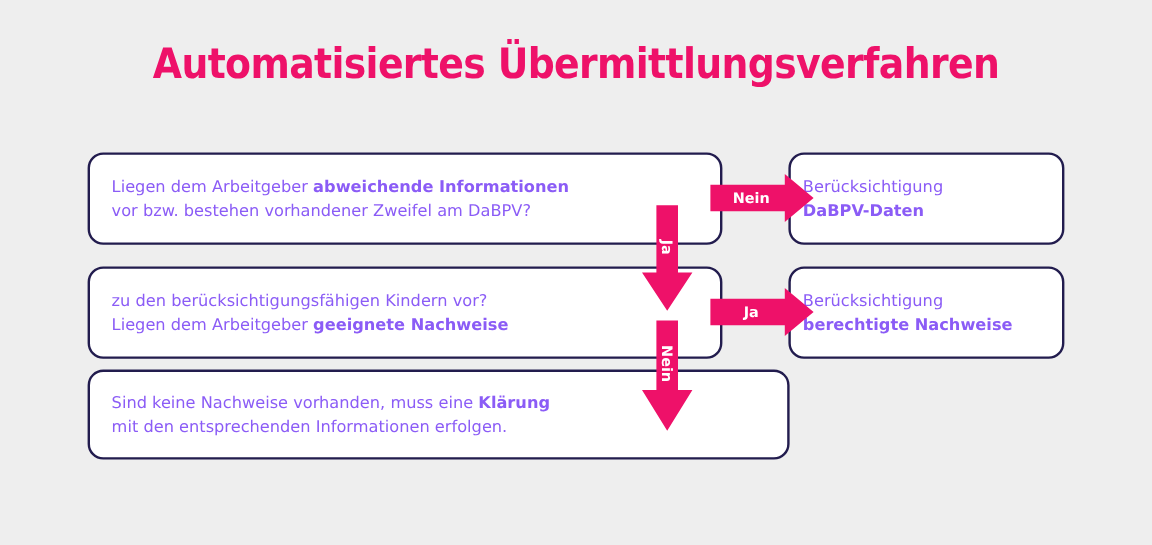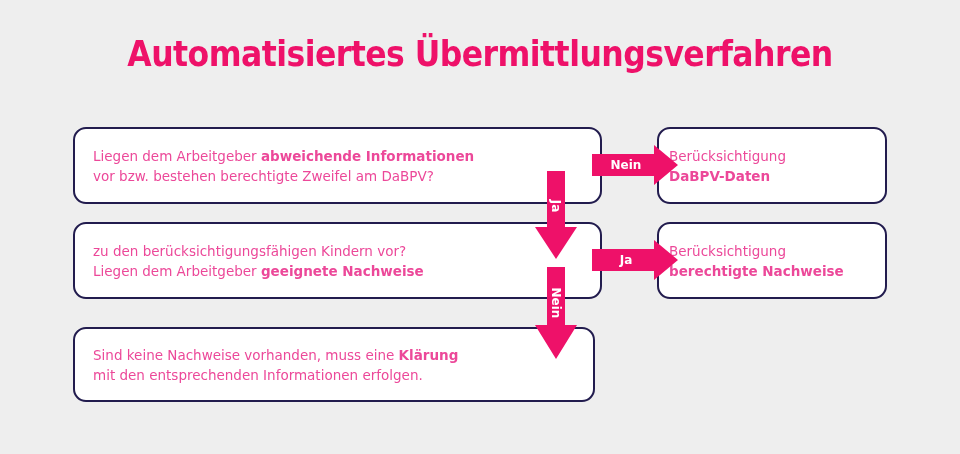--- a/index.html
+++ b/index.html
@@ -39,21 +39,21 @@
     line-height: 1.05;
   }
 
   
   .box {
     position: absolute;
     background: #ffffff;
     border: 2.5px solid #221c4e;
     border-radius: 13px;
     box-sizing: border-box;
-    color: #ec4899;
+    color: #8b5cf6;
     font-size: 13.5px;
     line-height: 20px;
     z-index: 2;
   }
   .box .inner {
     position: absolute;
     left: 0;
     right: 0;
     top: 50%;
     transform: translateY(-50%);
@@ -67,21 +67,21 @@
     text-align: left;
     padding-left: 10px;
     padding-right: 10px;
   }
   .line { display: block; white-space: nowrap; }
   .b { font-weight: bold; }
 
   
   #box-q1 { left: 73px;  top: 127px; width: 529px; height: 77px; }
   #box-q2 { left: 73px;  top: 222px; width: 529px; height: 77px; }
-  #box-q3 { left: 73px;  top: 327px; width: 522px; height: 75px; }
+  #box-q3 { left: 73px;  top: 308px; width: 585px; height: 75px; }
   
   #box-r1 { left: 657px; top: 127px; width: 230px; height: 77px; }
   #box-r2 { left: 657px; top: 222px; width: 230px; height: 77px; }
 
   
   .arrow {
     position: absolute;
     z-index: 3;
   }
   .arrow svg { display: block; overflow: visible; }
@@ -120,21 +120,21 @@
 </head>
 <body>
 
 <div id="stage">
 
   <div class="title">Automatisiertes Übermittlungsverfahren</div>
 
   <div class="box box-left" id="box-q1">
     <div class="inner">
       <span class="line"><span>Liegen dem Arbeitgeber </span><span class="b">abweichende Informationen</span></span>
-      <span class="line">vor bzw. bestehen berechtigte Zweifel am DaBPV?</span>
+      <span class="line">vor bzw. bestehen vorhandener Zweifel am DaBPV?</span>
     </div>
   </div>
 
   <div class="box box-left" id="box-q2">
     <div class="inner">
       <span class="line">zu den berücksichtigungsfähigen Kindern vor?</span>
       <span class="line"><span>Liegen dem Arbeitgeber </span><span class="b">geeignete Nachweise</span></span>
     </div>
   </div>
 

